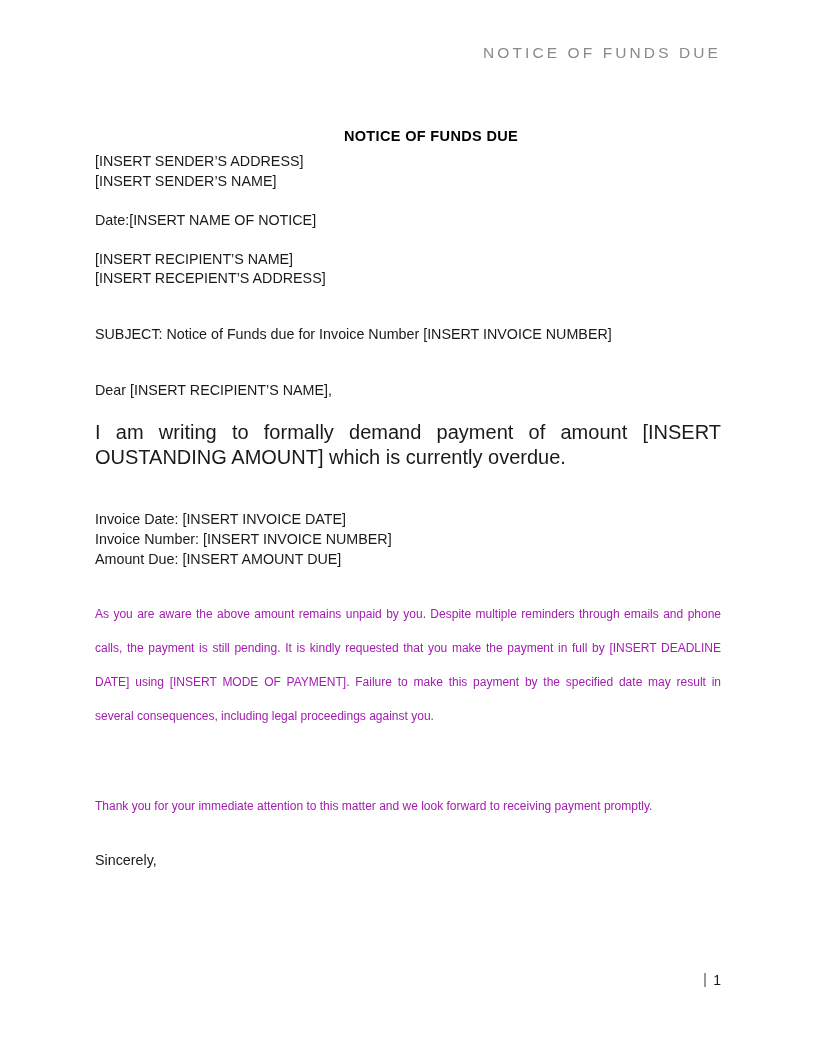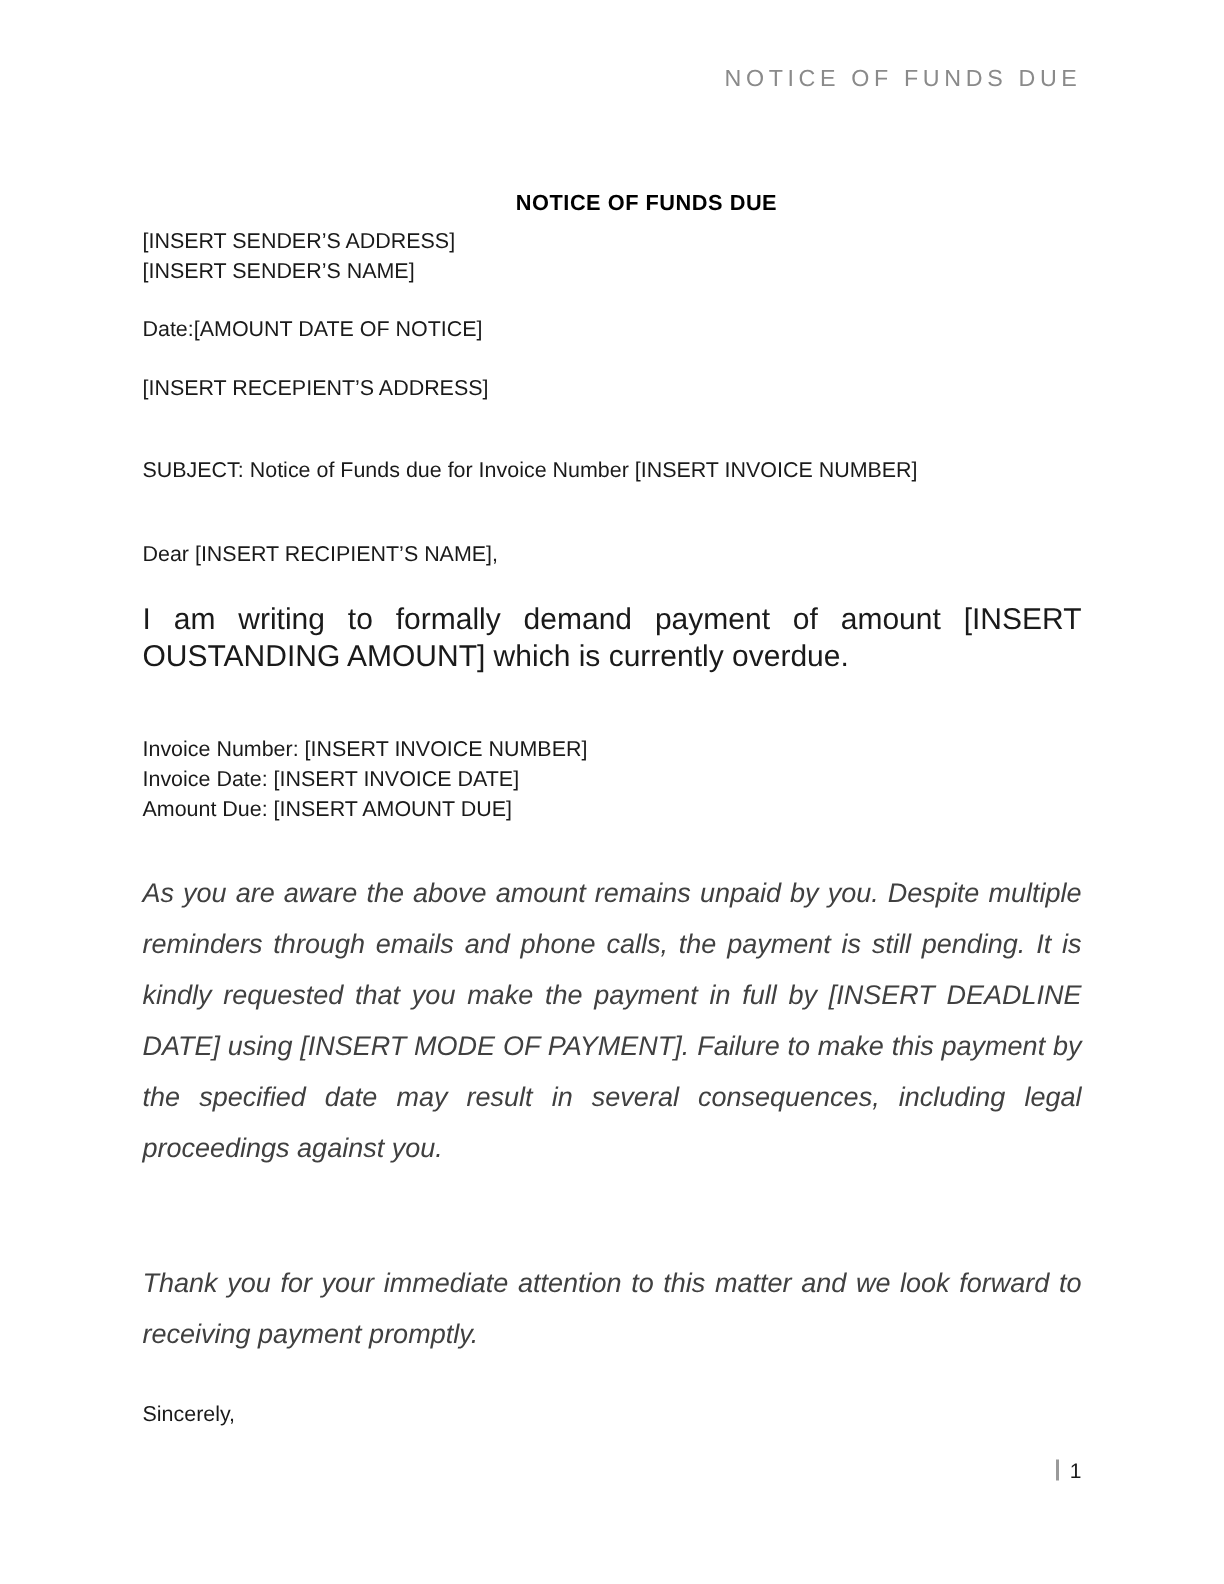--- a/index.html
+++ b/index.html
@@ -72,26 +72,25 @@
     margin: 0;
     font-size: 20px;
     line-height: 25px;
     text-align: justify;
     text-justify: inter-word;
     color: #1a1a1a;
   }
 
   .para-wide {
     margin: 0;
-    font-size: 18px;
+    font-size: 12px;
     line-height: 34px;
     text-align: justify;
     text-justify: inter-word;
-    color: #404040;
-    font-style: italic;
+    color: #a21caf;
   }
 
   .para-wide.last-line-left,
   .para.last-line-left { text-align-last: left; }
 
   .single {
     margin: 0;
     font-size: 14.3px;
     line-height: 20px;
     color: #1a1a1a;
@@ -126,45 +125,46 @@
 
   <div class="content">
 
     <div class="doc-title">NOTICE OF FUNDS DUE</div>
 
     <p class="blk">[INSERT SENDER’S ADDRESS]</p>
     <p class="blk">[INSERT SENDER’S NAME]</p>
 
     <div class="gap-sm"></div>
 
-    <p class="blk">Date:[AMOUNT DATE OF NOTICE]</p>
+    <p class="blk">Date:[INSERT NAME OF NOTICE]</p>
 
     <div class="gap-md"></div>
 
+    <p class="blk">[INSERT RECIPIENT’S NAME]</p>
     <p class="blk">[INSERT RECEPIENT’S ADDRESS]</p>
 
     <div class="gap-lg"></div>
 
     <p class="blk">SUBJECT: Notice of Funds due for Invoice Number [INSERT INVOICE NUMBER]</p>
 
     <div class="gap-lg"></div>
 
     <p class="blk">Dear [INSERT RECIPIENT’S NAME],</p>
 
     <div class="gap-sm"></div>
 
     <p class="para last-line-left">I am writing to formally demand payment of amount [INSERT OUSTANDING AMOUNT] which is currently overdue.</p>
 
     <div class="gap-md"></div>
 
 
     <div class="gap-sm"></div>
 
+    <p class="single">Invoice Date: [INSERT INVOICE DATE]</p>
     <p class="single">Invoice Number: [INSERT INVOICE NUMBER]</p>
-    <p class="single">Invoice Date: [INSERT INVOICE DATE]</p>
     <p class="single">Amount Due: [INSERT AMOUNT DUE]</p>
 
     <div class="gap-xl"></div>
 
     <p class="para-wide last-line-left">As you are aware the above amount remains unpaid by you. Despite multiple reminders through emails and phone calls, the payment is still pending. It is kindly requested that you make the payment in full by [INSERT DEADLINE DATE] using [INSERT MODE OF PAYMENT]. Failure to make this payment by the specified date may result in several consequences, including legal proceedings against you.</p>
 
     <div class="gap-xl"></div>
 
 
     <div class="gap-xl"></div>

